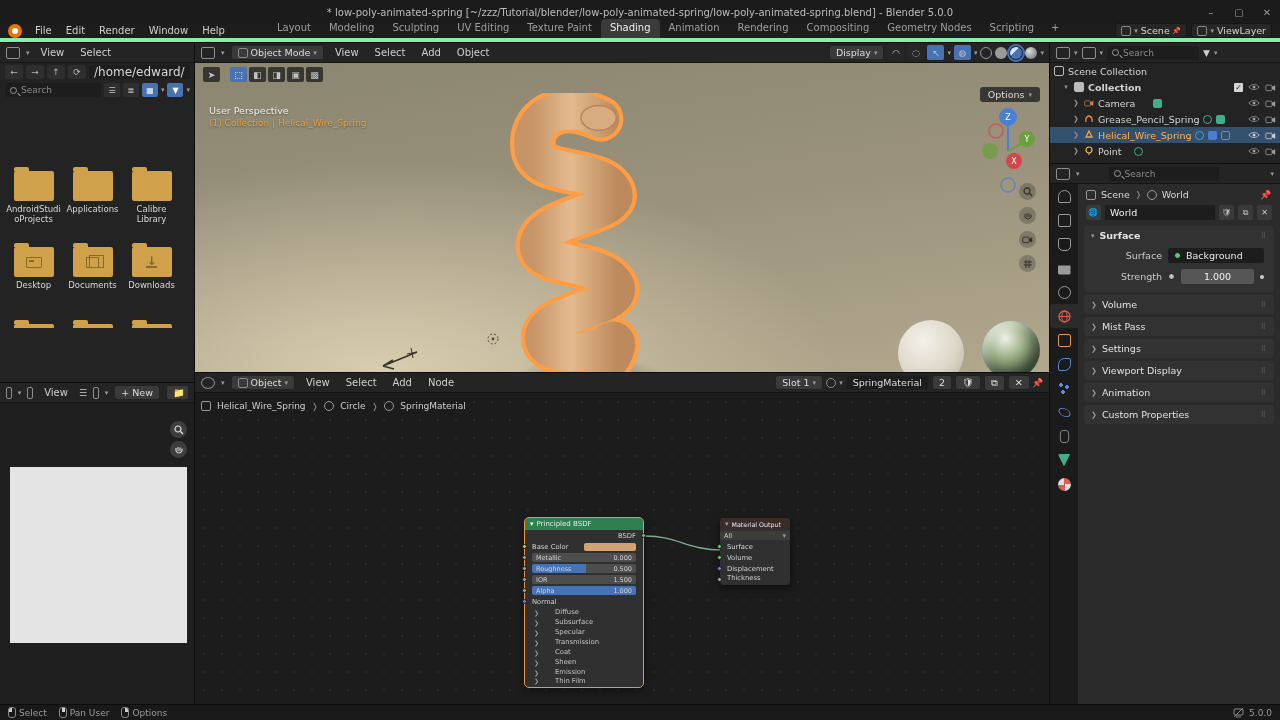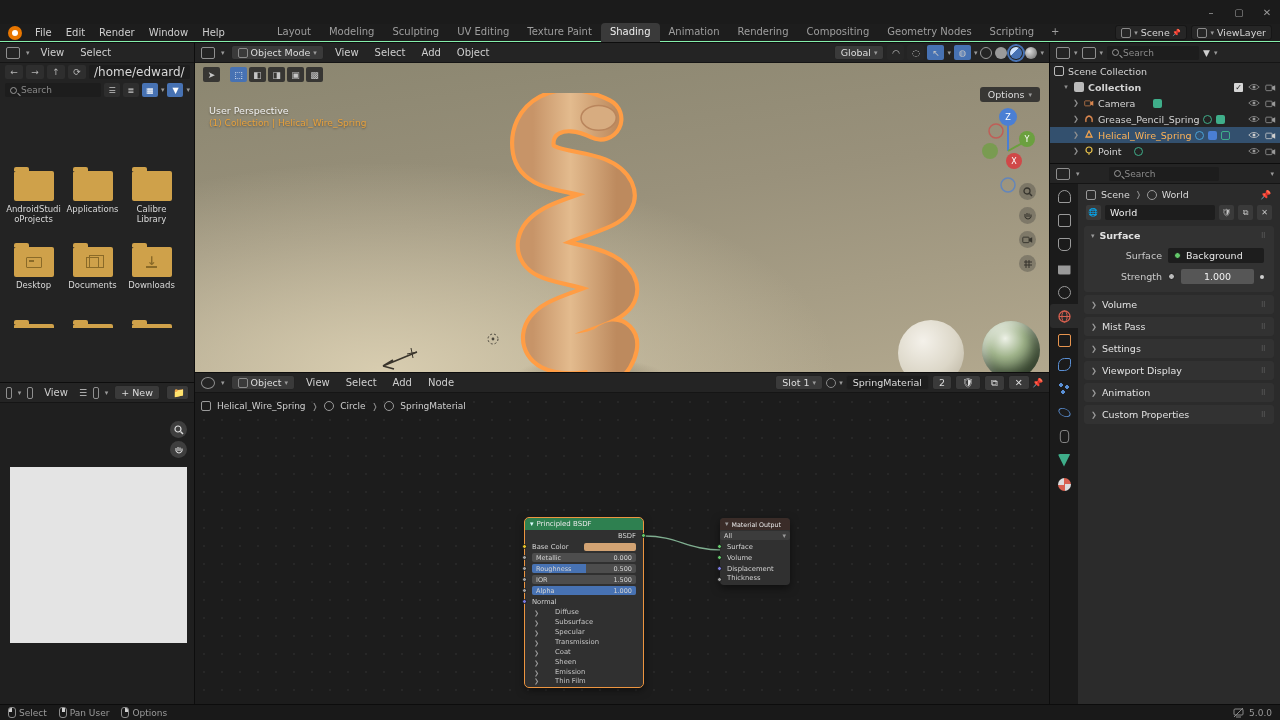--- a/index.html
+++ b/index.html
@@ -12,22 +12,22 @@
   #titlebar { position:absolute; left:0; top:0; width:1280px; height:24px;
     background:#1b1b1b; display:flex; align-items:center; }
   #titlebar .title { position:absolute; left:0; right:0; text-align:center;
     font-size:10px; color:#bdbdbd; pointer-events:none; }
   .winctl { position:absolute; right:6px; top:0; height:24px; display:flex; gap:14px;
     align-items:center; font-size:10px; color:#9a9a9a; }
   .winctl span { cursor:default; width:14px; text-align:center; }
 
   
   #topbar { position:absolute; left:0; top:24px; width:1280px; height:19px;
-    background:#1d1d1d; display:flex; align-items:center; font-size:10px;
-    border-bottom:2px solid #86efac; }
+    background:#1d1d1d; display:flex; align-items:flex-end; font-size:10px;
+    border-bottom:5px solid #86efac; }
   .logo { width:14px; height:14px; border-radius:50%; background:#e87600; margin:0 6px 0 8px;
     position:relative; }
   .logo::after{ content:''; position:absolute; left:4px; top:4px; width:6px; height:6px;
     border-radius:50%; background:#fff; }
   .menu-item { padding:2px 7px; color:#cfcfcf; border-radius:3px; }
   .tabs { display:flex; margin-left:36px; height:19px; align-items:stretch; }
   .tab { padding:3px 9px 2px; color:#9e9e9e; font-size:10px; border-radius:4px 4px 0 0; }
   .tab.active { background:#3a3a3a; color:#efefef; }
   .tab-plus { padding:3px 8px 2px; color:#9e9e9e; }
   .topbar-right { margin-left:auto; display:flex; align-items:center; gap:4px; padding-right:8px; }
@@ -194,20 +194,21 @@
   .sb-item { display:flex; align-items:center; gap:3px; }
   .sb-right { margin-left:auto; display:flex; align-items:center; gap:5px; }
   svg { display:block; }
 </style>
 </head>
 <body>
 
 <div id="app">
 
   <div id="titlebar">
+    <span class="title">* low-poly-animated-spring [~/zzz/Tutorial/blender/low-poly-animated-spring/low-poly-animated-spring.blend] - Blender 5.0.0</span>
     <div class="winctl">
       <span>–</span>
       <span>▢</span>
       <span>✕</span>
     </div>
   </div>
 
   <div id="topbar">
     <span class="logo"></span>
     <span class="menu-item">File</span>
@@ -353,21 +354,21 @@
           <span class="mini-ic"></span>
           <span>Object Mode</span>
           <span class="dd">▾</span>
         </span>
         <span class="menu-item">View</span>
         <span class="menu-item">Select</span>
         <span class="menu-item">Add</span>
         <span class="menu-item">Object</span>
         <div class="hdr-group" style="margin-left:auto;">
           <span class="btn">
-            <span>Global</span>
+            <span>Display</span>
             <span class="dd">▾</span>
           </span>
           <span class="tool-btn">◠</span>
           <span class="tool-btn">◌</span>
           <span class="tool-btn" style="background:#4772b3;">↖</span>
           <span class="dd">▾</span>
           <span class="tool-btn" style="background:#4772b3;">◍</span>
           <span class="dd">▾</span>
           <span class="sph wire"></span>
           <span class="sph"></span>

